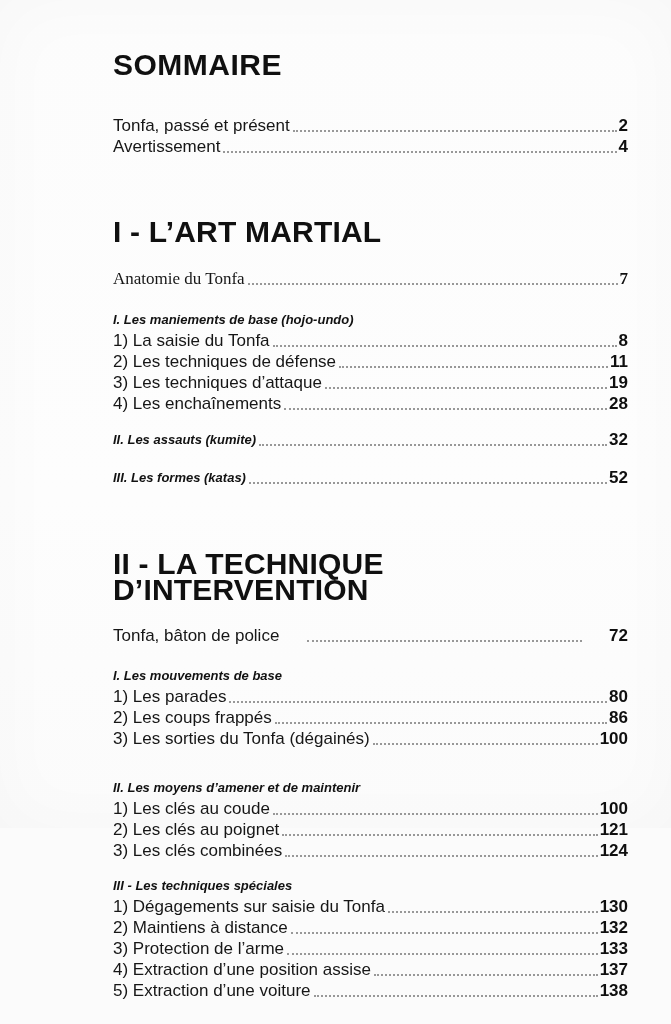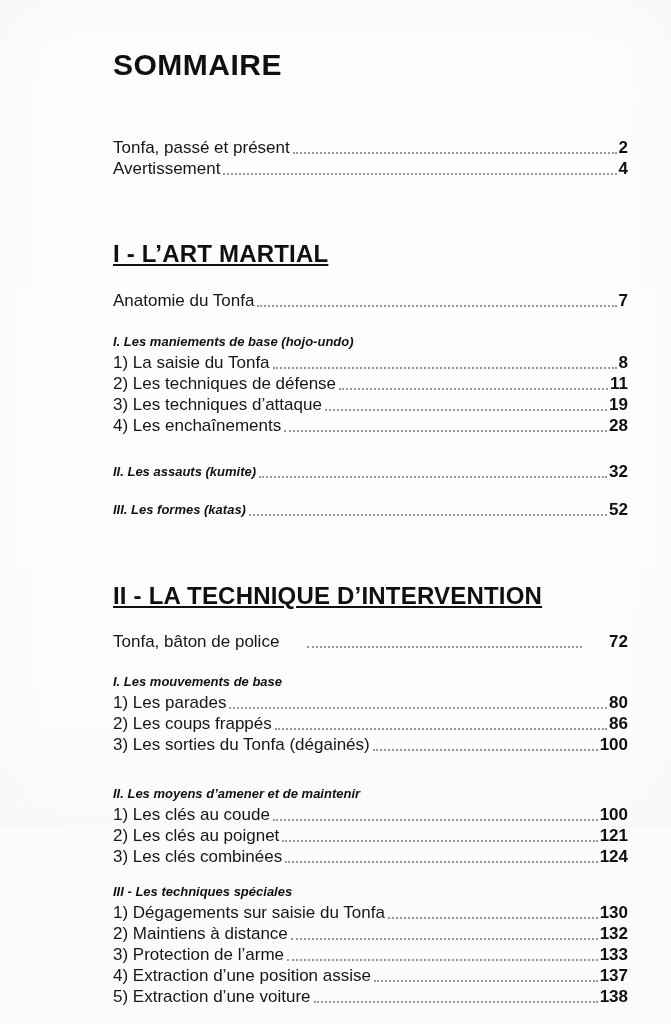--- a/index.html
+++ b/index.html
@@ -19,26 +19,25 @@
   }
   .title {
     margin: 0;
     font-size: 30px;
     line-height: 34px;
     font-weight: 700;
     letter-spacing: 0.5px;
     color: #101010;
   }
   .part-heading {
-    font-size: 24px;
+    font-size: 30px;
     line-height: 26px;
     font-weight: 700;
     color: #101010;
     letter-spacing: 0.2px;
-    text-decoration: underline;
   }
   .row {
     display: flex;
     align-items: flex-end;
     font-size: 17px;
     line-height: 21px;
   }
   .label { white-space: nowrap; }
   .label.bi, .sub-heading {
     font-weight: 700;
@@ -53,25 +52,25 @@
     margin: 0 2px 4px 3px;
     border-bottom: 2px dotted #989898;
   }
   .page-num {
     white-space: nowrap;
     font-weight: 700;
     font-size: 17px;
     color: #0f0f0f;
   }
   
-  .front        { margin-top: 55px; }
+  .front        { margin-top: 33px; }
   .p1-heading   { margin-top: 62px; }
-  .p1-anatomie  { margin-top: 23px; }
+  .p1-anatomie  { margin-top: 23px; font-family: Liberation Serif, serif; }
   .p1-sub1      { margin-top: 20px; }
-  .p1-sub2      { margin-top: 25px; }
+  .p1-sub2      { margin-top: 15px; }
   .p1-sub3      { margin-top: 17px; }
   .p2-heading   { margin-top: 63px; }
   .p2-intro     { margin-top: 22px; gap: 25px; }
   .p2-sub1      { margin-top: 19px; }
   .p2-sub2      { margin-top: 28px; }
   .p2-sub3      { margin-top: 14px; }
 </style>
 </head>
 <body>
 

